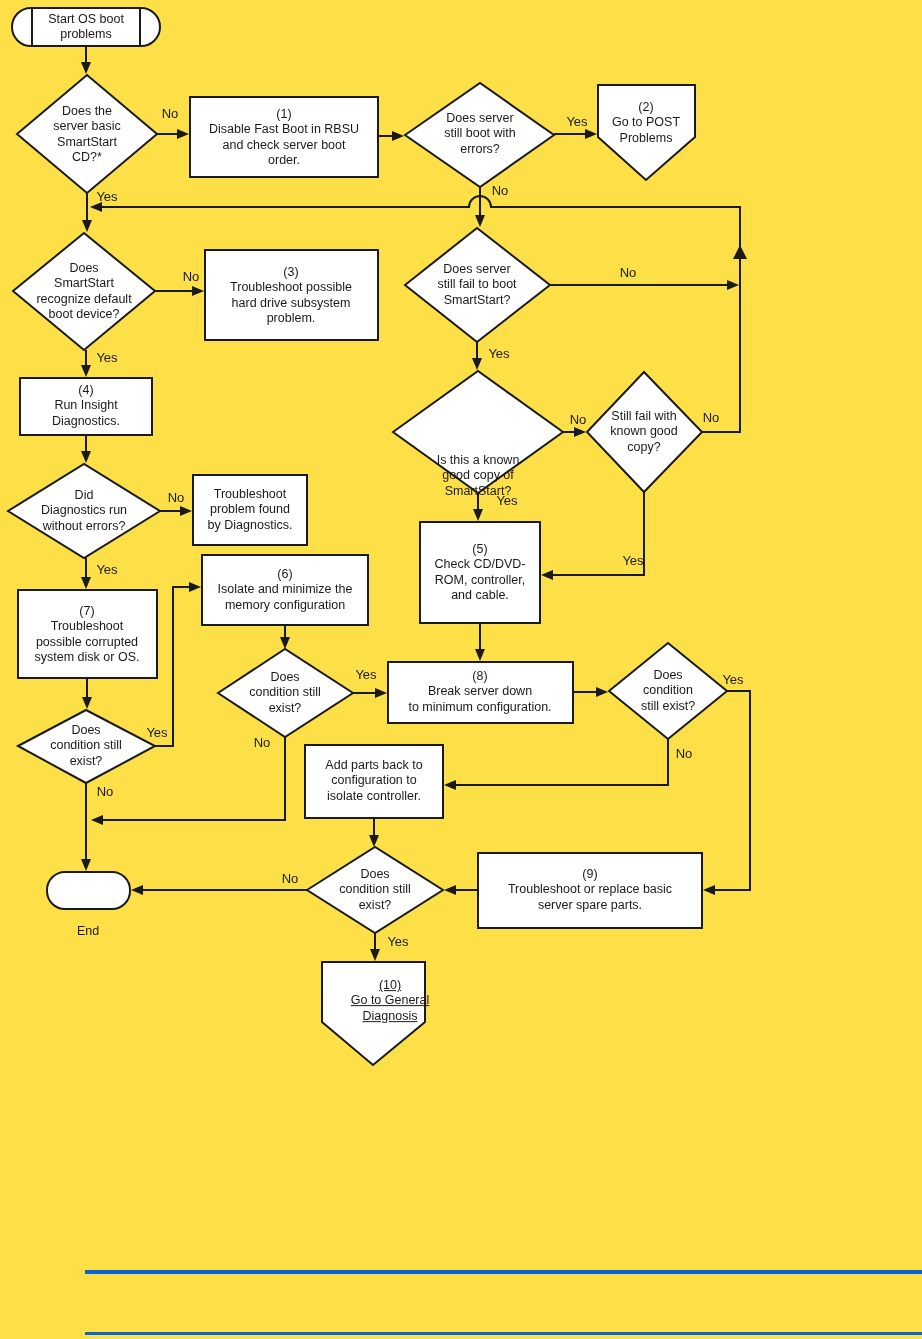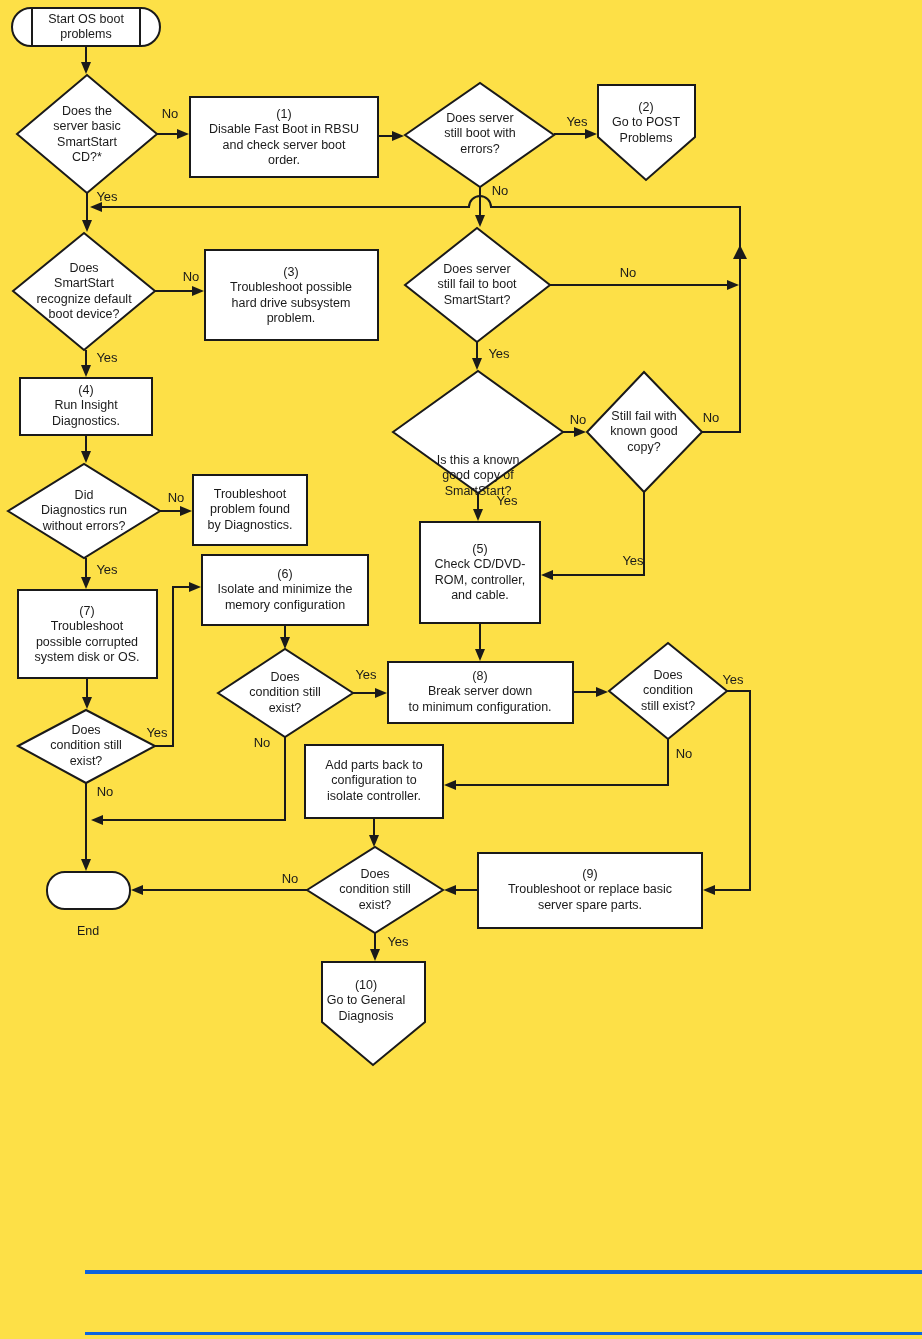--- a/index.html
+++ b/index.html
@@ -165,21 +165,21 @@
   <div class="lbl" style="left:374px;top:781px;">Add parts back to
 configuration to
 isolate controller.</div>
   <div class="lbl" style="left:375px;top:890px;">Does
 condition still
 exist?</div>
   <div class="lbl" style="left:590px;top:890px;">(9)
 Troubleshoot or replace basic
 server spare parts.</div>
   <div class="lbl" style="left:88px;top:890px;margin-top:42px;">End</div>
-  <div class="lbl" style="left:366px;top:1001px;">(10)
+  <div class="lbl" style="left:390px;top:1001px;text-decoration:underline;">(10)
 Go to General
 Diagnosis</div>
 
   <span class="tag" style="left:170px;top:113px;">No</span>
   <span class="tag" style="left:107px;top:196px;">Yes</span>
   <span class="tag" style="left:577px;top:121px;">Yes</span>
   <span class="tag" style="left:500px;top:190px;">No</span>
   <span class="tag" style="left:191px;top:276px;">No</span>
   <span class="tag" style="left:107px;top:357px;">Yes</span>
   <span class="tag" style="left:176px;top:497px;">No</span>

